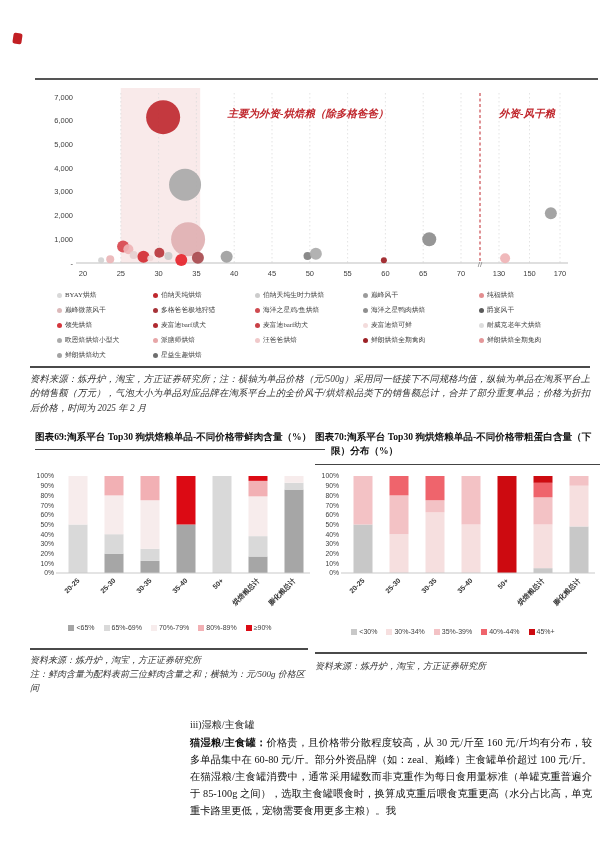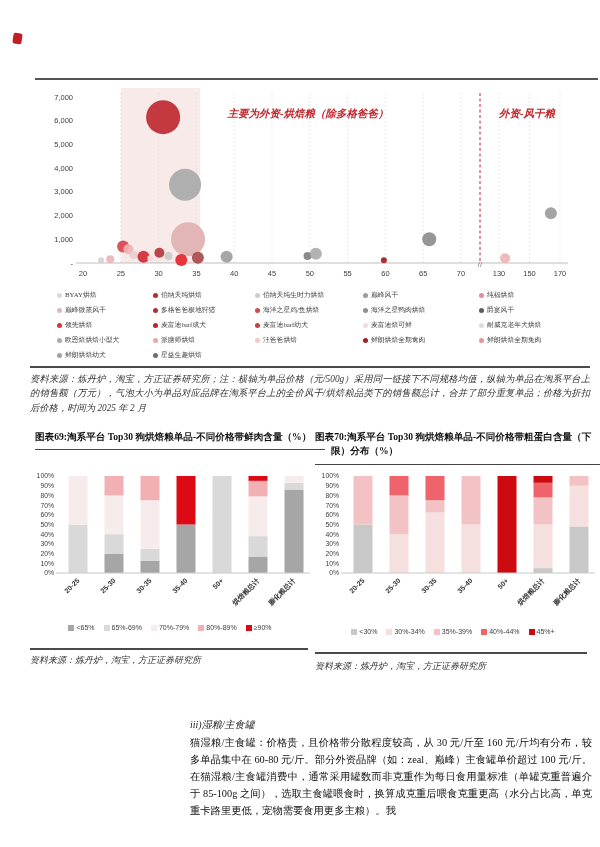--- a/index.html
+++ b/index.html
@@ -26,23 +26,23 @@
   #chart70{left:313px;top:472px;}
   .bar-legend{display:flex;justify-content:center;gap:9px;font-size:7px;font-family:"Liberation Sans",sans-serif;color:#404040;align-items:center;}
   #legend69{left:30px;top:624px;width:280px;}
   #legend70{left:313px;top:628px;width:280px;}
   .bl-item{display:flex;align-items:center;gap:2px;white-space:nowrap;}
   .bl-sq{width:6px;height:6px;flex:0 0 auto;}
   .fig-note{font-size:9px;font-style:italic;line-height:1.55;color:#333;}
   #note69{left:30px;top:654px;width:278px;}
   #note70{left:315px;top:660px;width:272px;}
   
-  #sec-heading{left:190px;top:718px;width:400px;font-size:10px;color:#222;font-style:italic;}
+  #sec-heading{left:190px;top:718px;width:400px;font-size:10px;color:#222;}
   #bottom-par{left:190px;top:735px;width:402px;font-size:10.3px;line-height:1.64;text-align:justify;color:#111;}
-  #bottom-par b{font-weight:normal;}
+  #bottom-par b{font-weight:bold;}
   svg text{font-family:"Liberation Sans",sans-serif;}
   .cn-annot{font-family:"Liberation Serif",serif;font-weight:bold;font-style:italic;}
 </style>
 </head>
 <body>
 
 <div id="corner-mark" class="abs" style="background: rgb(194, 31, 36);"></div>
 <div class="hline" style="left:35px;top:78px;width:563px;"></div>
 
 <svg id="bubble-wrap" class="abs" width="535" height="205" viewBox="0 0 535 205">
@@ -333,20 +333,21 @@
       <span class="bl-sq" style="background: rgb(205, 10, 16);"></span>
       <span>45%+</span>
     </div>
   </div>
 
 <div class="hline thin" style="left:30px;top:648px;width:278px;"></div>
 <div class="hline thin" style="left:315px;top:652px;width:272px;"></div>
 
 <div id="note69" class="abs fig-note">
   <div>资料来源：炼丹炉，淘宝，方正证券研究所</div>
+  <div>注：鲜肉含量为配料表前三位鲜肉含量之和；横轴为：元/500g 价格区间</div>
 </div>
 <div id="note70" class="abs fig-note">
   <div>资料来源：炼丹炉，淘宝，方正证券研究所</div>
 </div>
 
 <div id="sec-heading" class="abs">iii)湿粮/主食罐</div>
 <div id="bottom-par" class="abs">
   <b>猫湿粮/主食罐：</b><span>价格贵，且价格带分散程度较高，从 30 元/斤至 160 元/斤均有分布，较多单品集中在 60-80 元/斤。部分外资品牌（如：zeal、巅峰）主食罐单价超过 100 元/斤。在猫湿粮/主食罐消费中，通常采用罐数而非克重作为每日食用量标准（单罐克重普遍介于 85-100g 之间），选取主食罐喂食时，换算成克重后喂食克重更高（水分占比高，单克重卡路里更低，宠物需要食用更多主粮）。我</span>
 </div>
 

